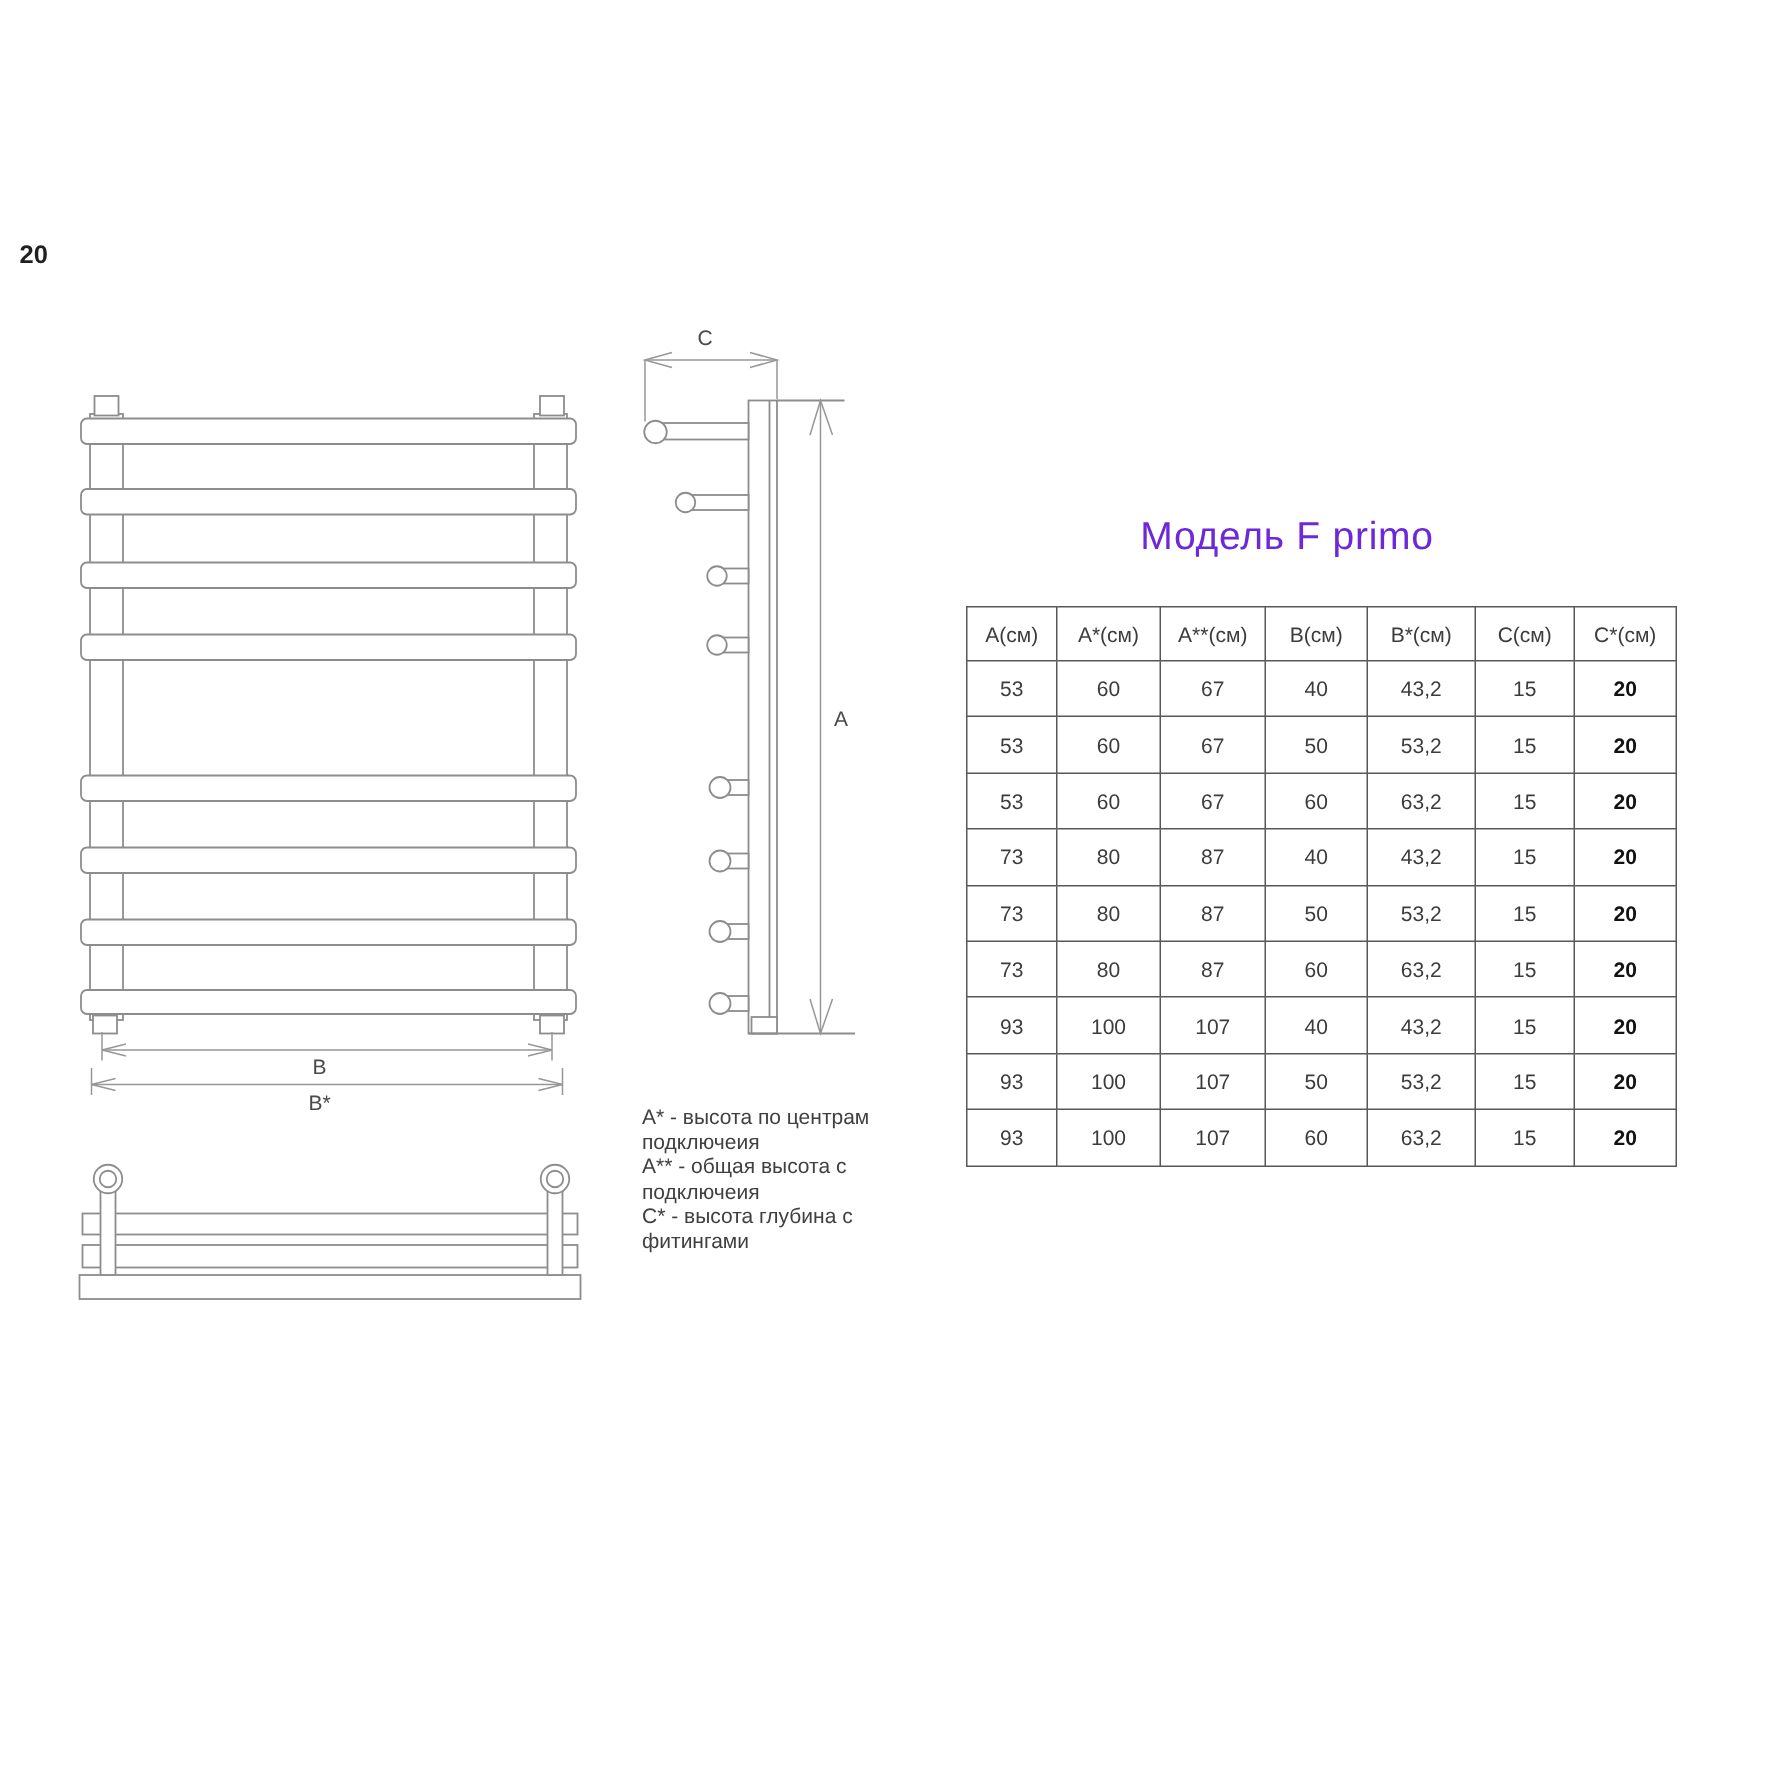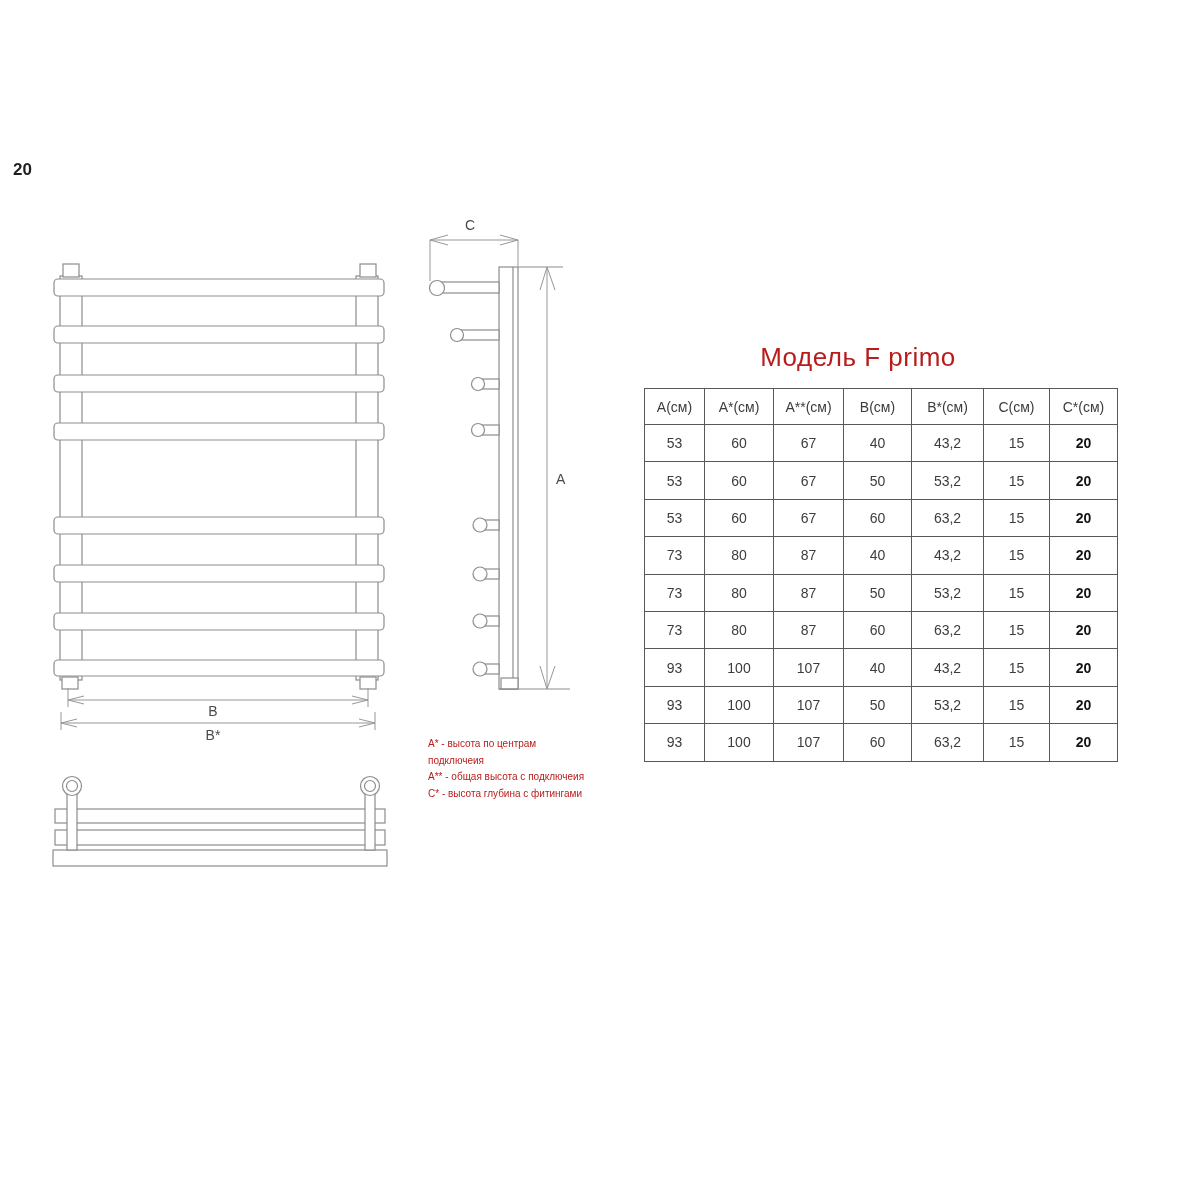--- a/index.html
+++ b/index.html
@@ -14,28 +14,28 @@
     position:absolute;left:13px;top:160px;
     font-size:17px;font-weight:700;color:#1f1f1f;
   }
   .drawing-svg{position:absolute;left:0;top:200px;}
   .shape{fill:#ffffff;stroke:#8d8d8d;stroke-width:1.2;}
   .ln{fill:none;stroke:#8d8d8d;stroke-width:1.2;}
   .dim{fill:none;stroke:#979797;stroke-width:1;}
   .dimlabel{fill:#4a4a4a;font-size:14px;font-family:"Liberation Sans",sans-serif;}
   .legend{
     position:absolute;left:428px;top:736px;width:160px;
-    font-size:10px;line-height:16.5px;color:#b91c1c;
+    font-size:14px;line-height:16.5px;color:#404040;
   }
   .legend p{margin:0;}
   .title{
     position:absolute;left:608px;top:342px;width:500px;
-    text-align:center;font-size:26px;color:#b91c1c;letter-spacing:0.5px;
-  }
-  .spec-table-wrap{position:absolute;left:608px;top:388px;padding-left:36px;}
+    text-align:center;font-size:26px;color:#6d28d9;letter-spacing:0.5px;
+  }
+  .spec-table-wrap{position:absolute;left:608px;top:404px;padding-left:36px;}
   .spec-table-wrap table{
     border-collapse:collapse;table-layout:fixed;width:473px;
   }
   .spec-table-wrap th,.spec-table-wrap td{
     border:1px solid #585858;
     text-align:center;vertical-align:middle;
     font-size:14px;color:#3c3c3c;font-weight:400;
     padding:0;overflow:hidden;
   }
   .spec-table-wrap th{height:35px;}

